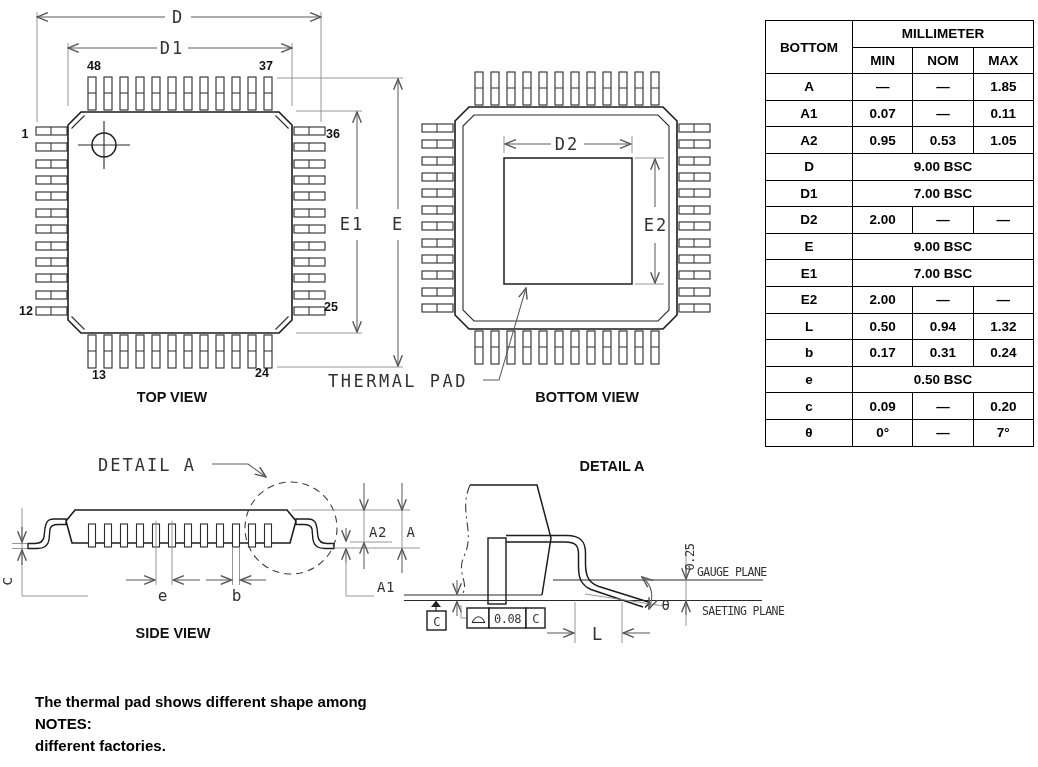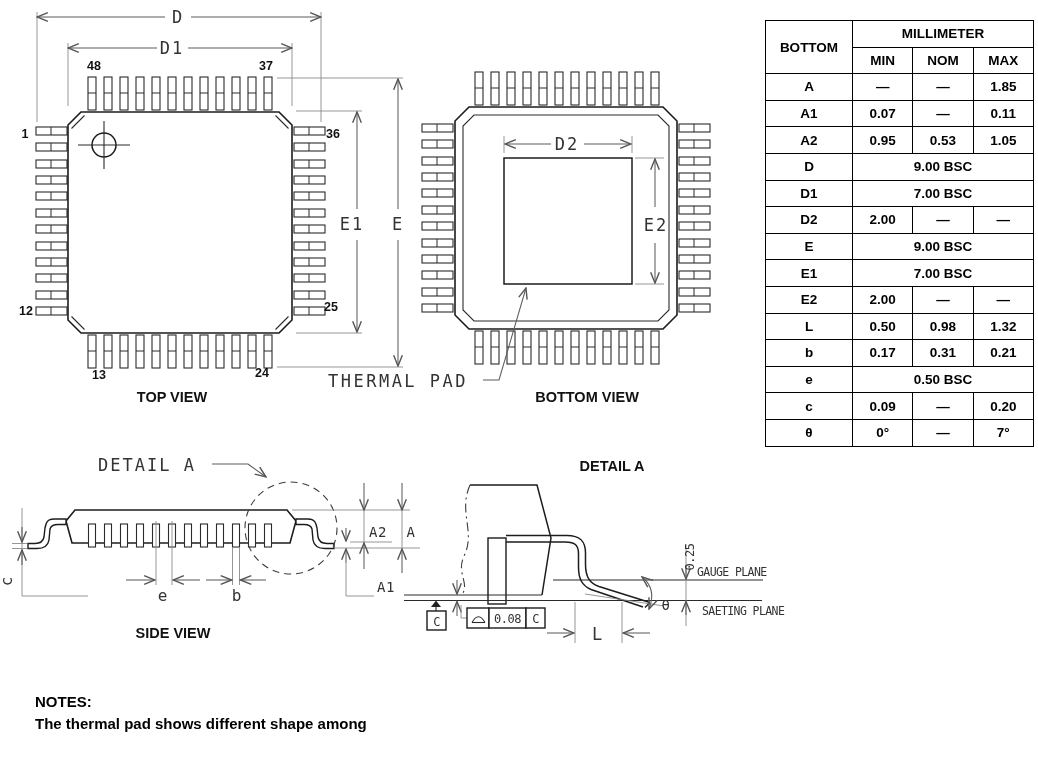--- a/index.html
+++ b/index.html
@@ -467,28 +467,28 @@
     </tr>
     <tr>
       <td>E2</td>
       <td>2.00</td>
       <td>—</td>
       <td>—</td>
     </tr>
     <tr>
       <td>L</td>
       <td>0.50</td>
-      <td>0.98</td>
+      <td>0.94</td>
       <td>1.32</td>
     </tr>
     <tr>
       <td>b</td>
       <td>0.17</td>
       <td>0.31</td>
-      <td>0.21</td>
+      <td>0.24</td>
     </tr>
     <tr>
       <td>e</td>
       <td colspan="3">0.50 BSC</td>
     </tr>
     <tr>
       <td>c</td>
       <td>0.09</td>
       <td>—</td>
       <td>0.20</td>
@@ -497,17 +497,18 @@
       <td>θ</td>
       <td>0°</td>
       <td>—</td>
       <td>7°</td>
     </tr>
   </tbody>
       </table>
 </div>
 
 <div class="notes">
+  <div>The thermal pad shows different shape among</div>
   <div>NOTES:</div>
-  <div>The thermal pad shows different shape among</div>
+  <div>different factories.</div>
 </div>
 
 </div>
 
 </body></html>

